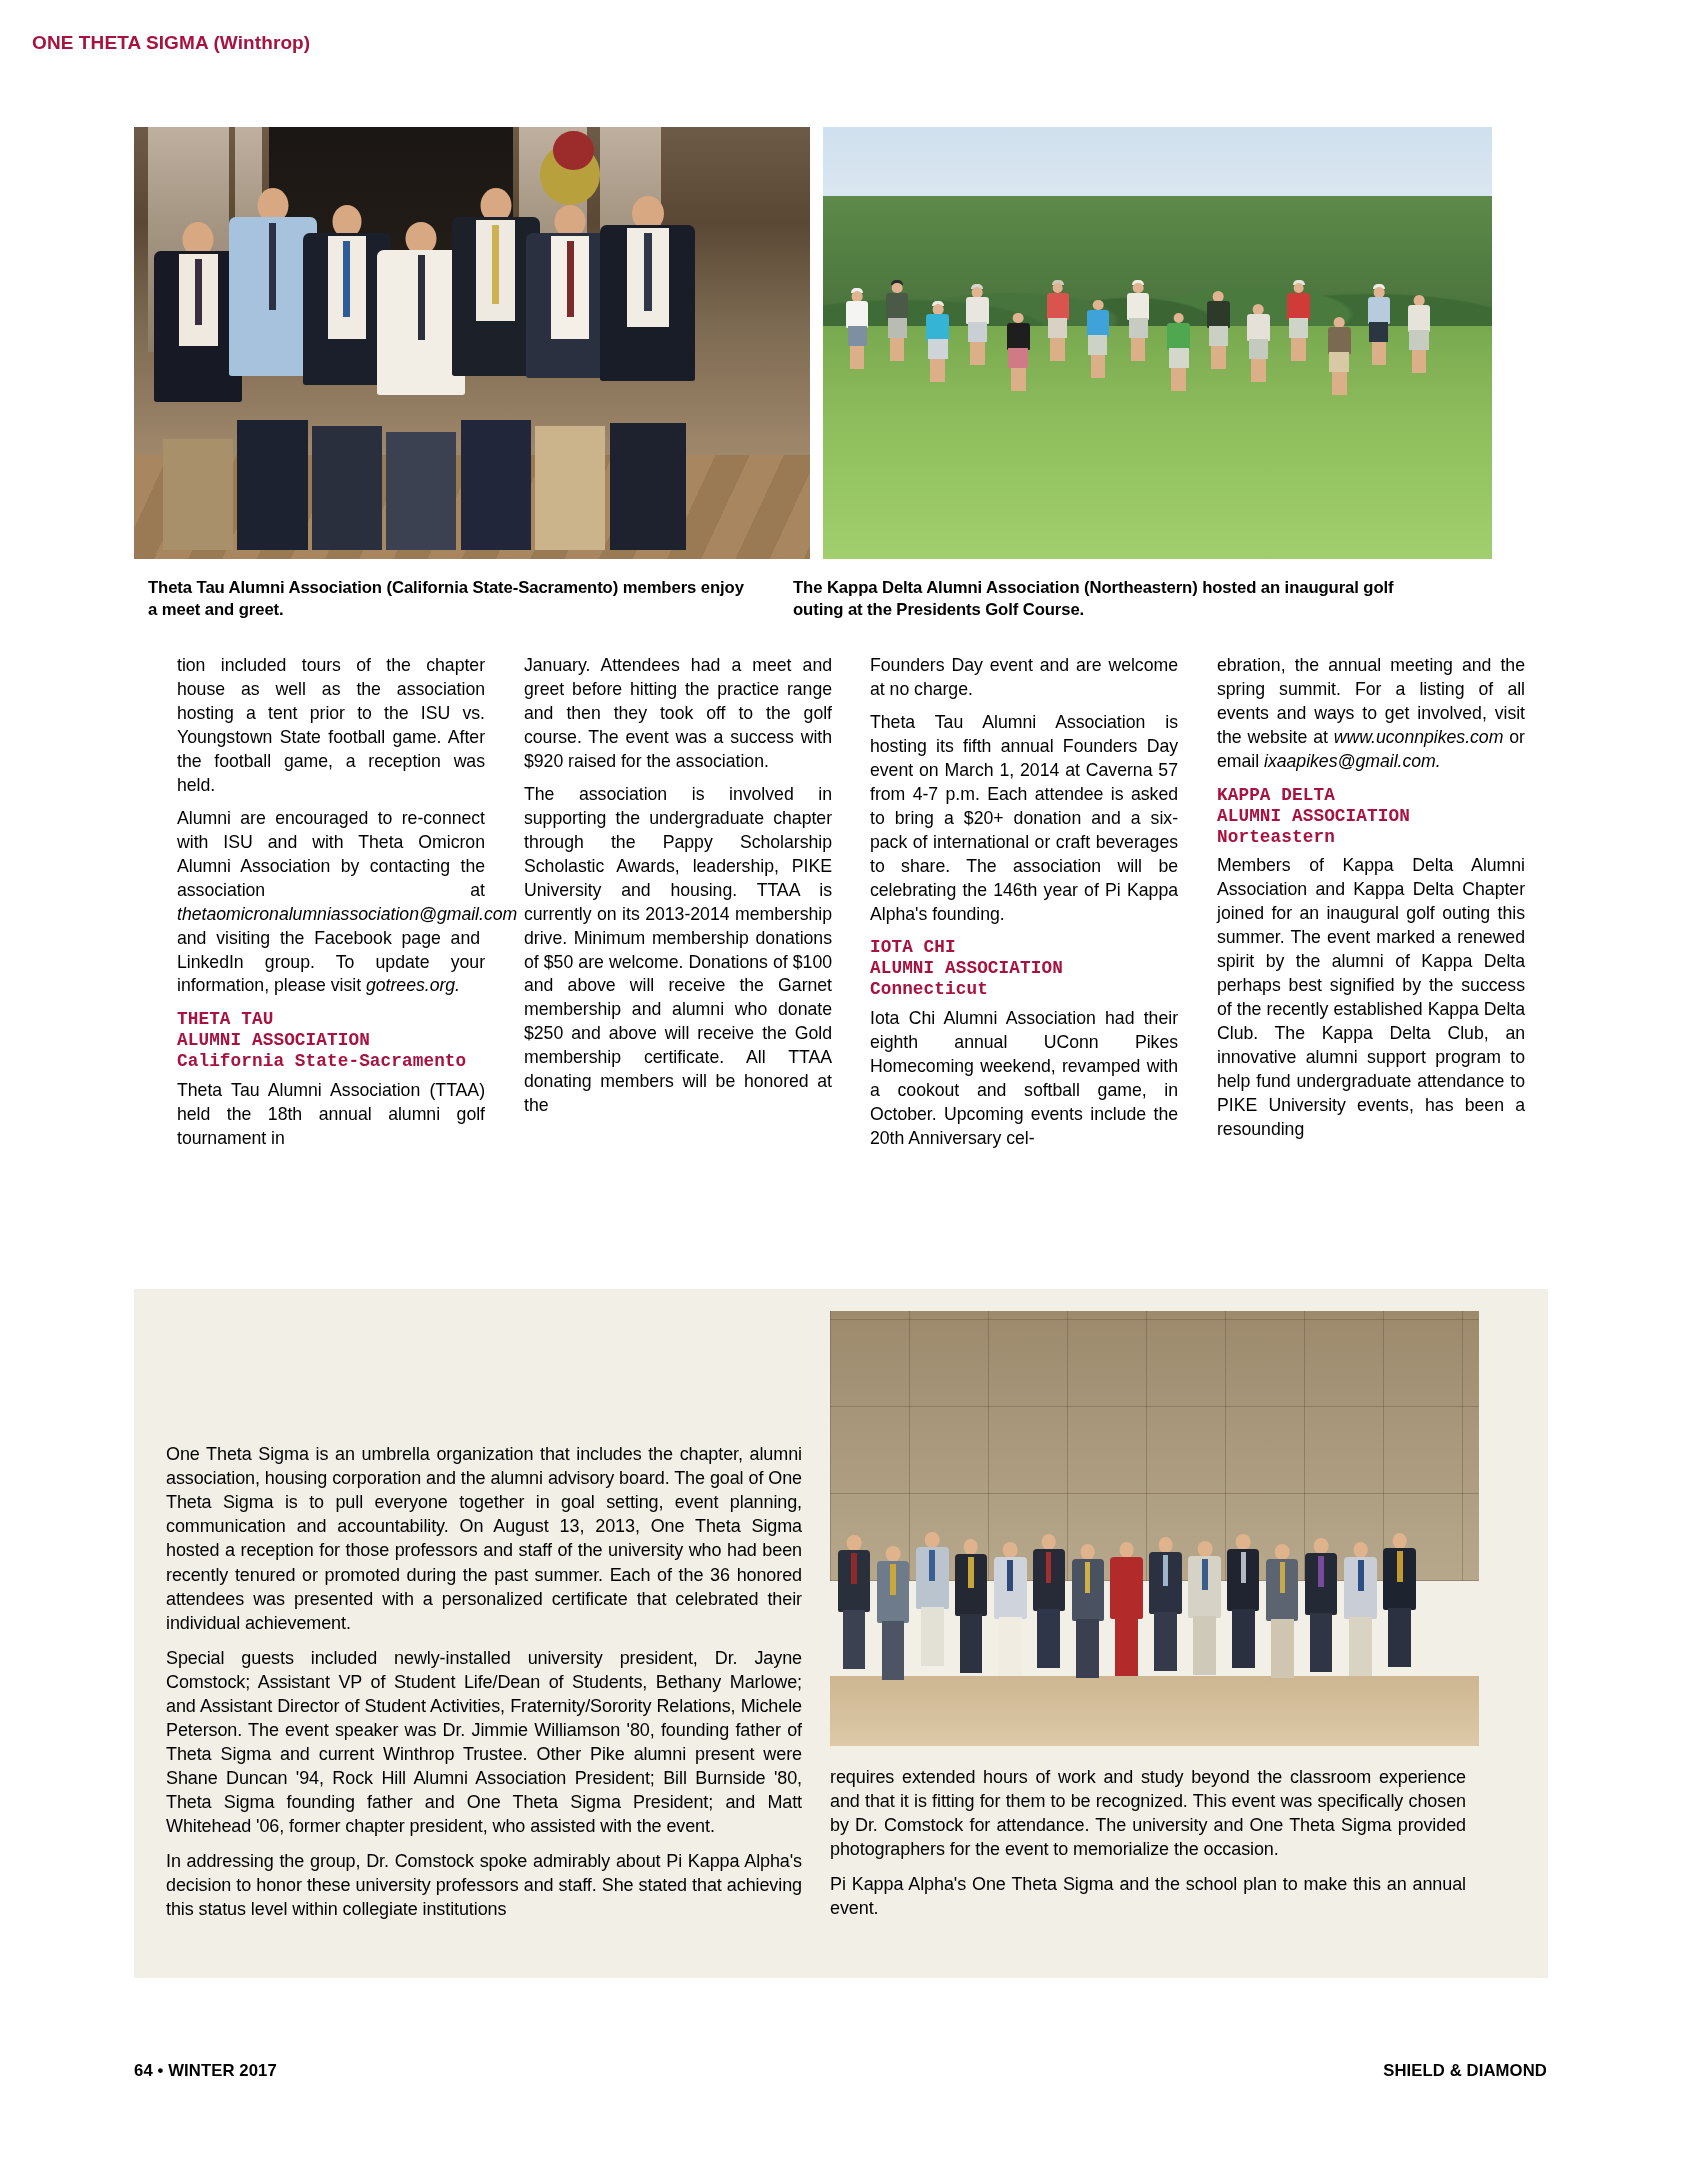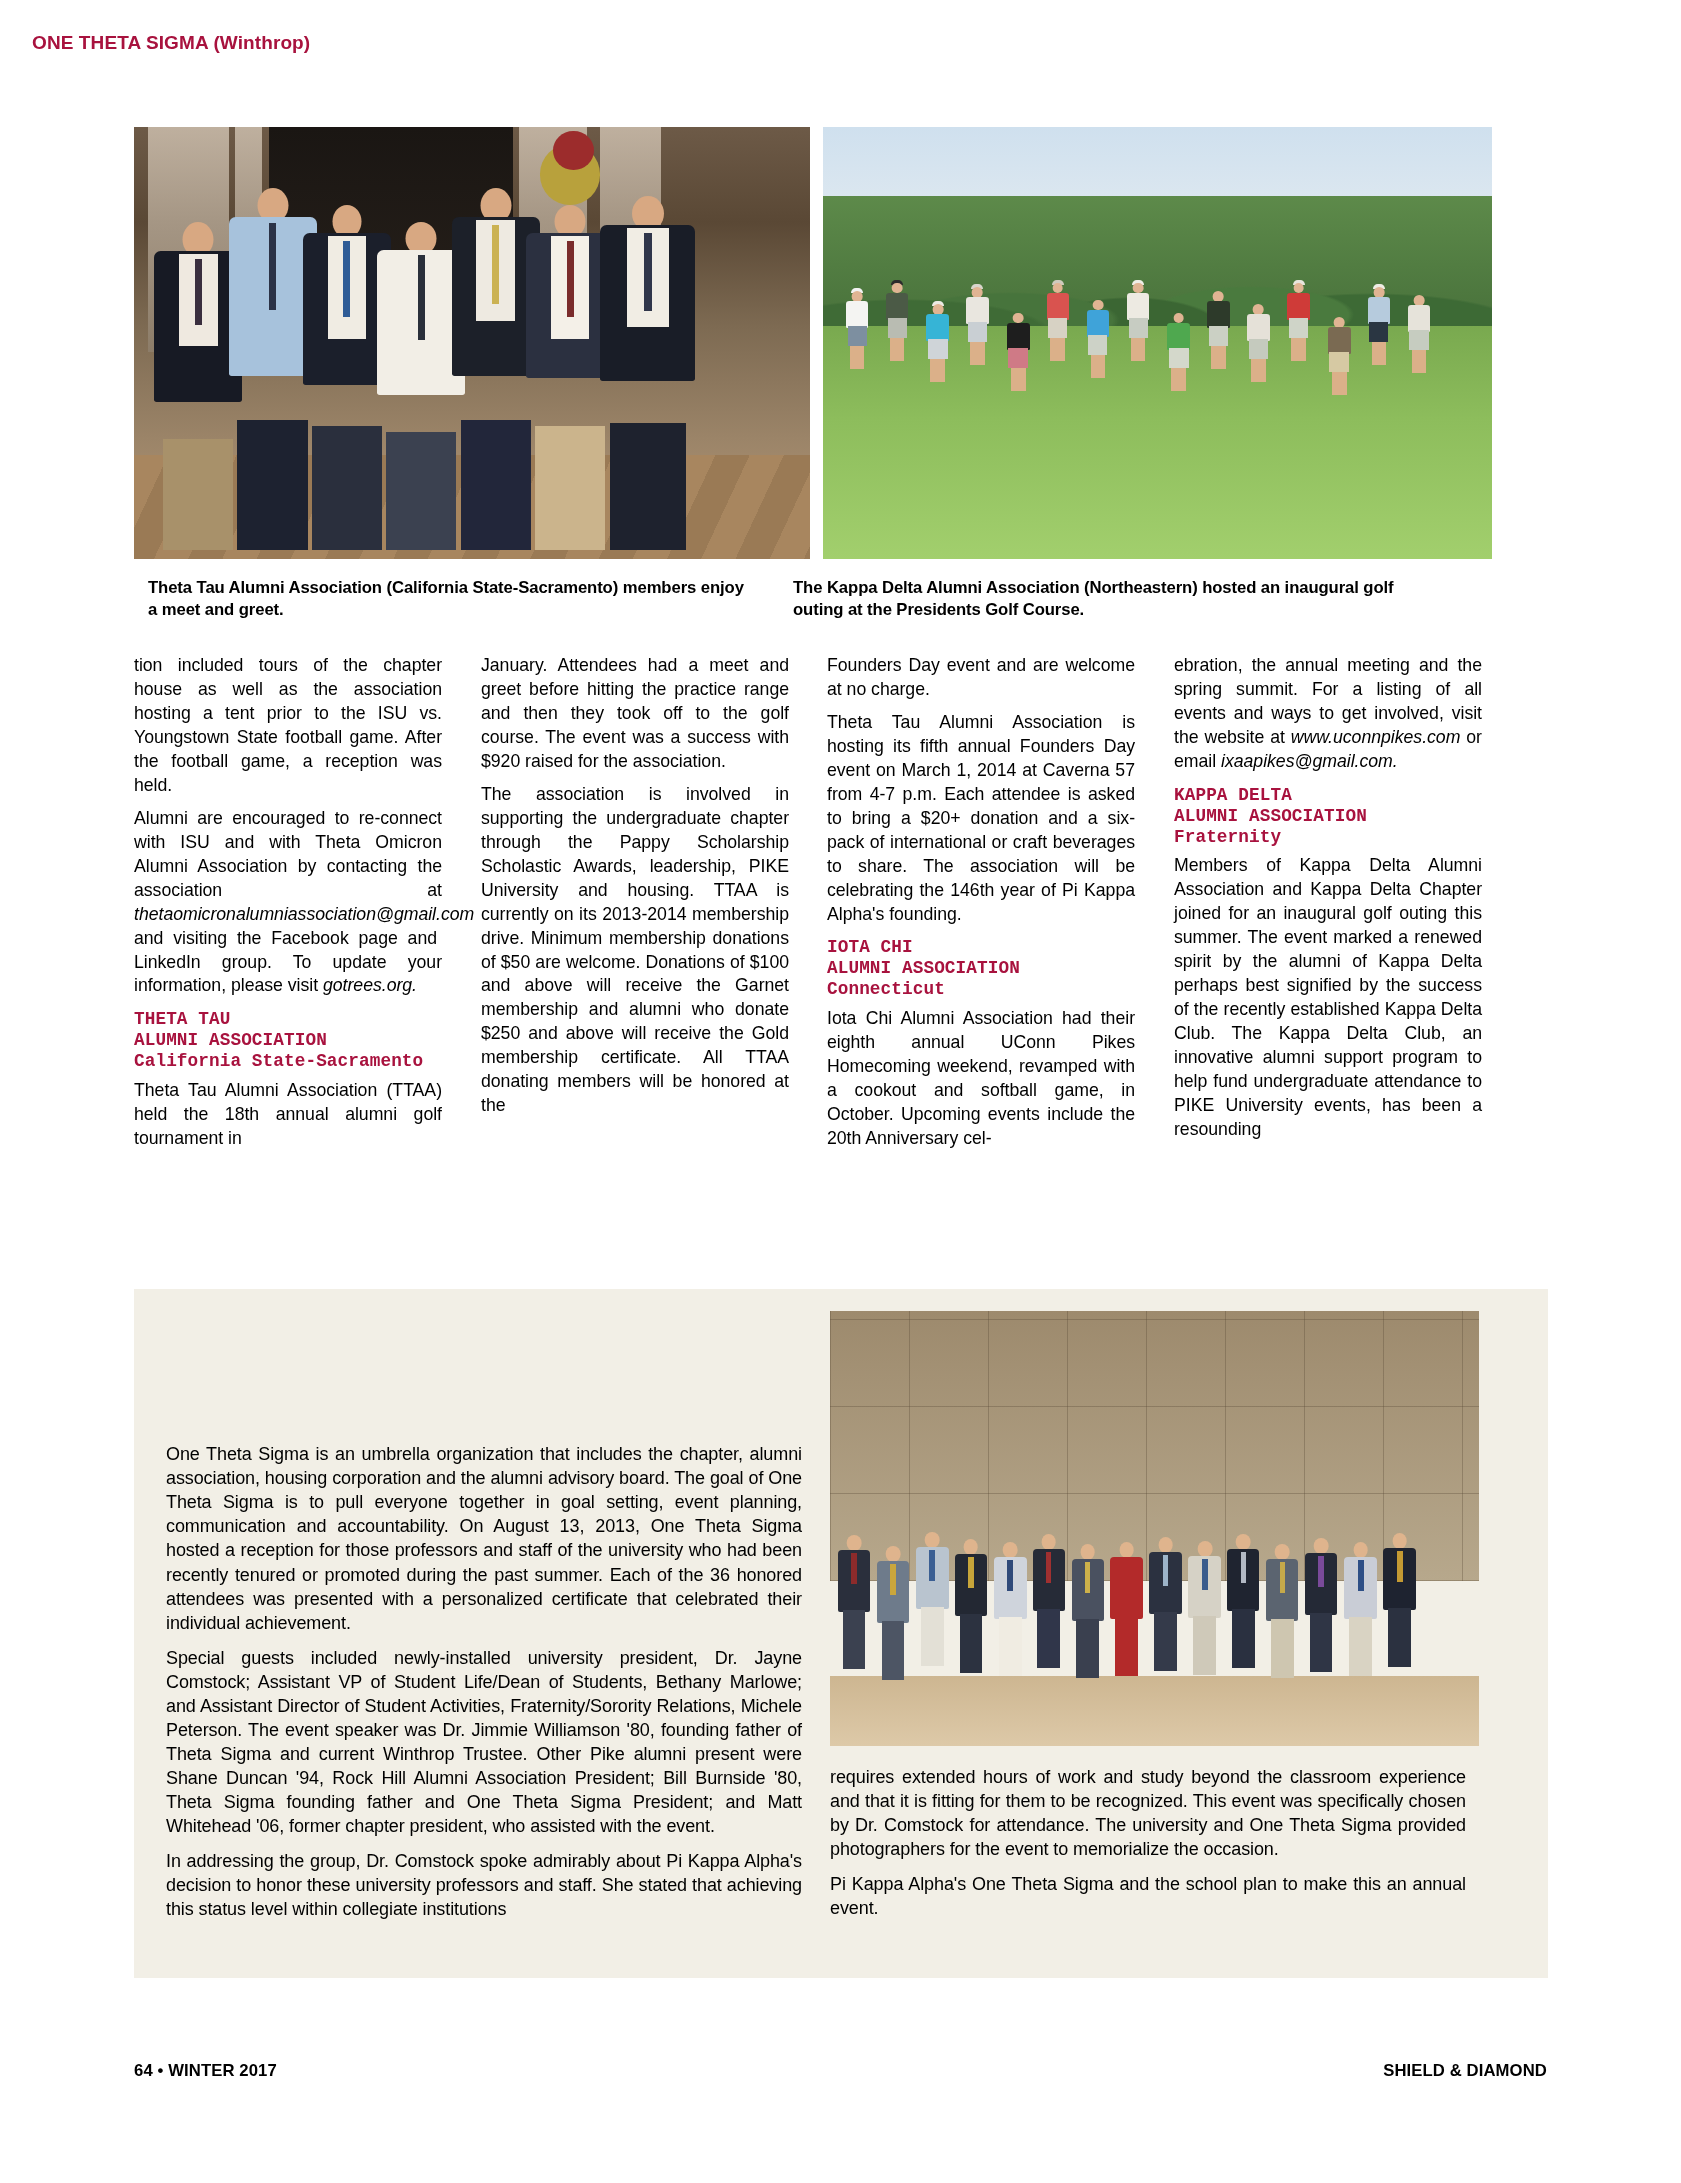--- a/index.html
+++ b/index.html
@@ -63,21 +63,21 @@
   
   .caption {
     position:absolute; font-weight:bold; font-size:16.7px; line-height:1.30;
     letter-spacing:-0.1px; font-stretch:condensed;
   }
   #cap-left  { left:148px; top:577px; width:602px; }
   #cap-right { left:793px;top:577px; width:629px; }
 
   
   .cols { position:absolute; left:134px; top:654px; width:1415px; height:555px; }
-  .col { position:absolute; top:0; width:308px; }
+  .col { position:absolute; top:0; width:308px;margin-left:43px; }
   .c1 { left:0; }
   .c2 { left:347px; }
   .c3 { left:693px; }
   .c4 { left:1040px; }
   .col p {
     font-size:17.7px; line-height:1.355; text-align:justify;
     margin-bottom:8.7px; hyphens:manual; letter-spacing:-0.03px;
   }
   .col p.last { margin-bottom:0; }
   .col i { font-style:italic; }
@@ -337,21 +337,21 @@
         <div>Connecticut</div>
       </div>
       <p class="last">Iota Chi Alumni Association had their eighth annual UConn Pikes Homecoming weekend, revamped with a cookout and softball game, in October. Upcoming events include the 20th Anniversary cel-</p>
     </div>
 
     <div class="col c4">
       <p><span>ebration, the annual meeting and the spring summit. For a listing of all events and ways to get involved, visit the website at </span><i>www.uconnpikes.com</i><span> or email </span><i>ixaapikes@gmail.com.</i></p>
       <div class="head-red">
         <div>KAPPA DELTA</div>
         <div>ALUMNI ASSOCIATION</div>
-        <div>Fraternity</div>
+        <div>Norteastern</div>
       </div>
       <p class="last">Members of Kappa Delta Alumni Association and Kappa Delta Chapter joined for an inaugural golf outing this summer. The event marked a renewed spirit by the alumni of Kappa Delta perhaps best signified by the success of the recently established Kappa Delta Club. The Kappa Delta Club, an innovative alumni support program to help fund undergraduate attendance to PIKE University events, has been a resounding</p>
     </div>
   </div>
 
   <div class="panel"></div>
 
   <div class="panel-inner">
     <div class="ots-kicker">ONE THETA SIGMA (Winthrop)</div>
   </div>

